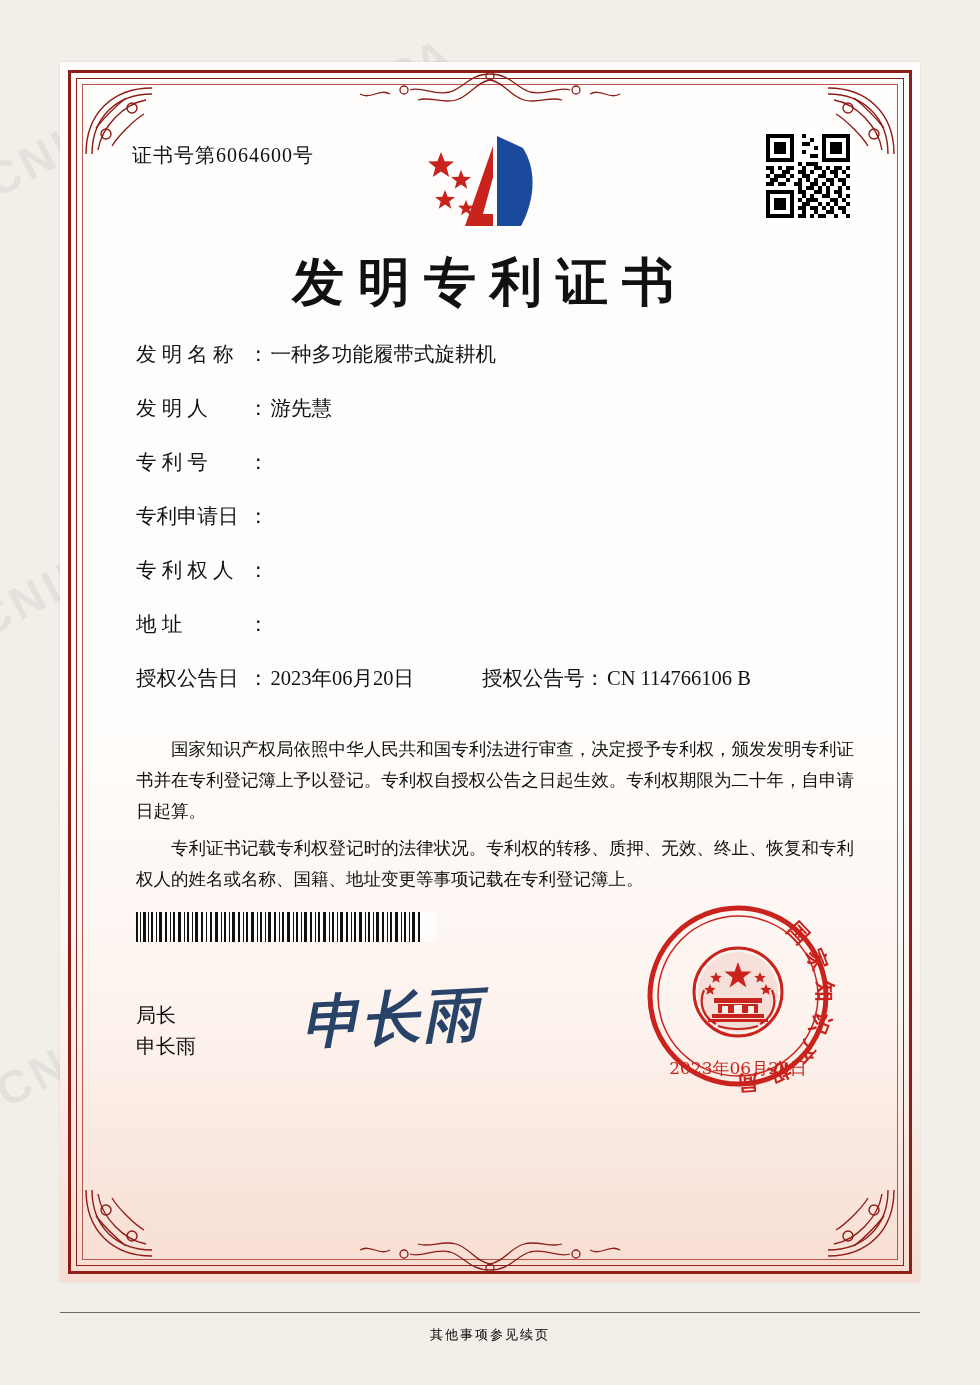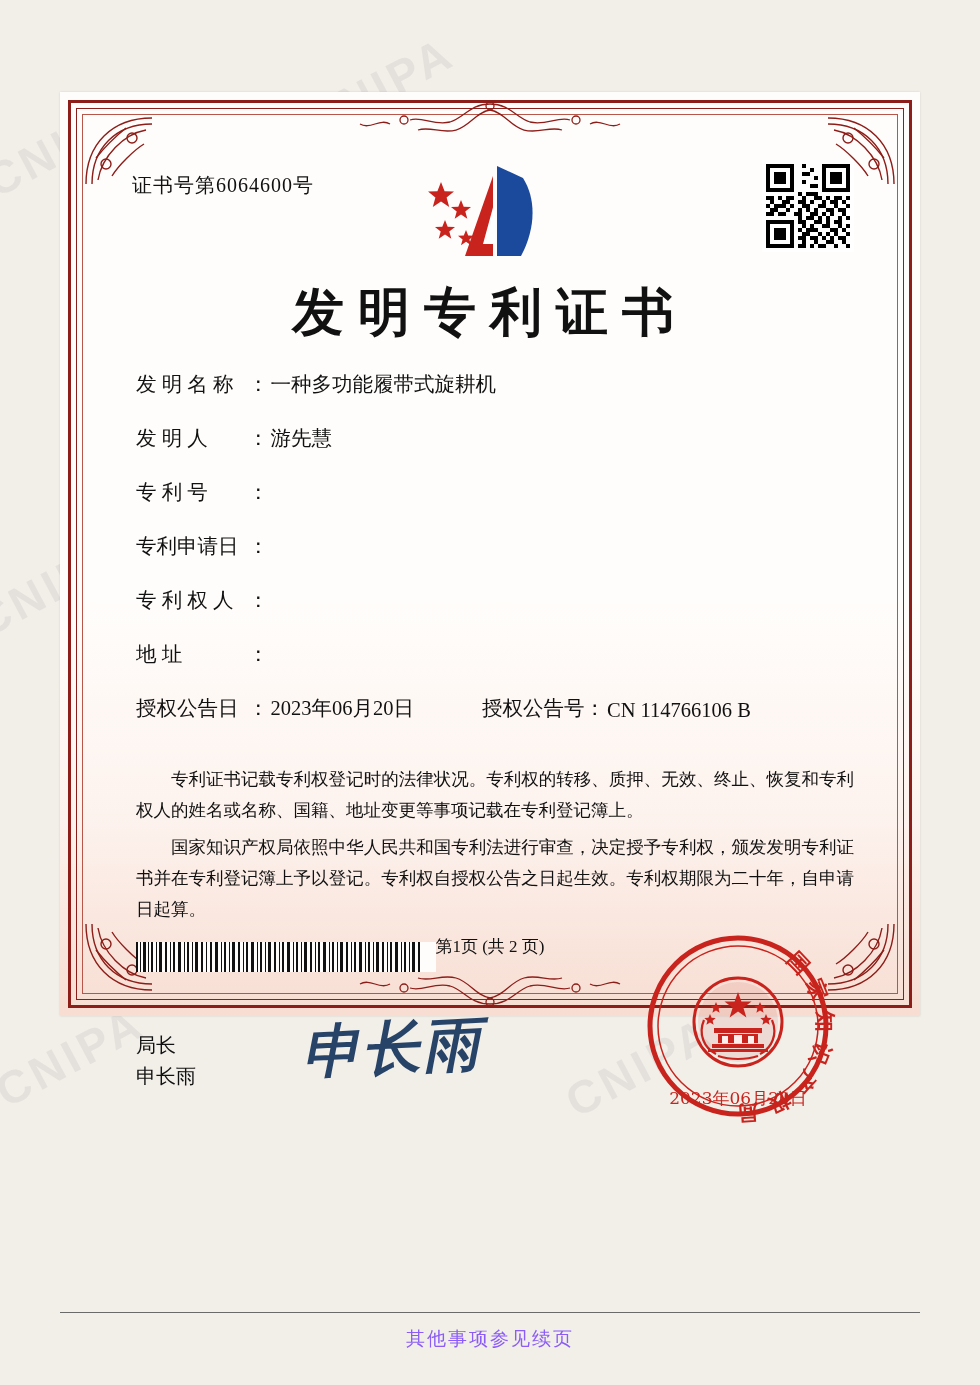--- a/index.html
+++ b/index.html
@@ -15,21 +15,21 @@
   .wm{
     position:absolute;
     font-family:"Liberation Sans","DejaVu Sans",sans-serif;
     font-size:46px;font-weight:700;letter-spacing:4px;
     color:rgba(120,120,130,.11);
     transform:rotate(-28deg);white-space:nowrap;
   }
 
   
   .cert{
-    position:absolute;left:60px;top:92px;width:860px;height:924px;
+    position:absolute;left:60px;top:62px;width:860px;height:1220px;
     background:linear-gradient(180deg,#fffdfb 0%,#fffdfb 55%,#fdf3ee 78%,#f7ddd2 100%);
     z-index:1;
     box-shadow:0 0 2px rgba(0,0,0,.12);
   }
   .frame-outer{
     position:absolute;inset:8px;
     border:3px solid #8d1d18;
   }
   .frame-inner{
     position:absolute;inset:16px;
@@ -70,21 +70,21 @@
   .title{
     position:absolute;left:0;right:0;top:126px;
     text-align:center;
     font-size:52px;font-weight:700;letter-spacing:14px;
     color:#111;
     font-family:Liberation Sans, sans-serif;
   }
 
   
   .fields{position:absolute;left:24px;right:10px;top:218px;}
-  .row{display:flex;align-items:flex-end;margin-bottom:26px;font-size:20.5px;color:#111;}
+  .row{display:flex;align-items:center;margin-bottom:26px;font-size:20.5px;color:#111;}
   .row .lbl{width:112px;flex:0 0 112px;letter-spacing:0;display:flex;justify-content:space-between;}
   .row .colon{margin:0 2px 0 0;}
   .row .val{flex:1;}
   .row.two .val{flex:0 0 auto;}
   .row .lbl2{margin-left:68px;width:auto;flex:0 0 auto;}
 
   
   .paras{position:absolute;left:24px;right:14px;top:612px;font-size:17.5px;line-height:31px;color:#111;text-align:justify;}
   .paras p{margin:0 0 6px 0;text-indent:2em;}
 
@@ -108,21 +108,21 @@
   .seal{position:absolute;right:26px;top:770px;width:208px;height:208px;}
 
   .page-no{
     position:absolute;left:0;right:0;bottom:18px;text-align:center;
     font-size:17px;color:#111;
   }
 
   
   .bottom-note{
     position:absolute;left:0;right:0;top:1326px;text-align:center;
-    font-size:19px;color:#8b5cf6;letter-spacing:2px;z-index:2;
+    font-size:13px;color:#000000;letter-spacing:2px;z-index:2;
   }
   .hrule{
     position:absolute;left:60px;right:60px;top:1312px;border-top:1px solid #6a6a6a;z-index:2;
   }
 </style>
 </head>
 <body>
 
 <div class="wm-layer">
   <div class="wm" style="left:-20px;top:120px;">CNIPA</div>
@@ -379,22 +379,22 @@
         <div class="colon">：</div>
         <div class="val">2023年06月20日</div>
         <div class="lbl lbl2">授权公告号</div>
         <div class="colon">：</div>
         <div class="val">CN 114766106 B</div>
       </div>
 
     </div>
 
     <div class="paras">
+      <p>国家知识产权局依照中华人民共和国专利法进行审查，决定授予专利权，颁发发明专利证书并在专利登记簿上予以登记。专利权自授权公告之日起生效。专利权期限为二十年，自申请日起算。</p>
       <p>专利证书记载专利权登记时的法律状况。专利权的转移、质押、无效、终止、恢复和专利权人的姓名或名称、国籍、地址变更等事项记载在专利登记簿上。</p>
-      <p>国家知识产权局依照中华人民共和国专利法进行审查，决定授予专利权，颁发发明专利证书并在专利登记簿上予以登记。专利权自授权公告之日起生效。专利权期限为二十年，自申请日起算。</p>
     </div>
 
     <div class="barcode">
       <svg width="300" height="30" viewBox="0 0 300 30" shape-rendering="crispEdges">
         <rect width="300" height="30" fill="#fffdfb"></rect>
         <g fill="#111">
           <rect x="0" y="0" width="2" height="30"></rect>
             <rect x="4" y="0" width="1" height="30"></rect>
           <rect x="7" y="0" width="3" height="30"></rect>
             <rect x="12" y="0" width="1" height="30"></rect>
@@ -503,19 +503,18 @@
           <path d="M-20 34 C-8 38 8 38 20 34"></path>
         </g>
       </g>
 
       <text font-family="'DejaVu Serif','Liberation Serif',serif" font-size="21" font-weight="700" fill="#c8231c" letter-spacing="9">
         <textPath href="#ringpath" startOffset="10%">国家知识产权局</textPath>
       </text>
       <text x="104" y="182" text-anchor="middle" font-family="'DejaVu Serif','Liberation Serif',serif" font-size="17" fill="#c8231c">2023年06月20日</text>
     </svg>
 
-    <div class="page-no">第1页 (共 2 页)</div>
 
   </div>
 </div>
 
 <div class="hrule"></div>
 <div class="bottom-note">其他事项参见续页</div>
 
 </body></html>

